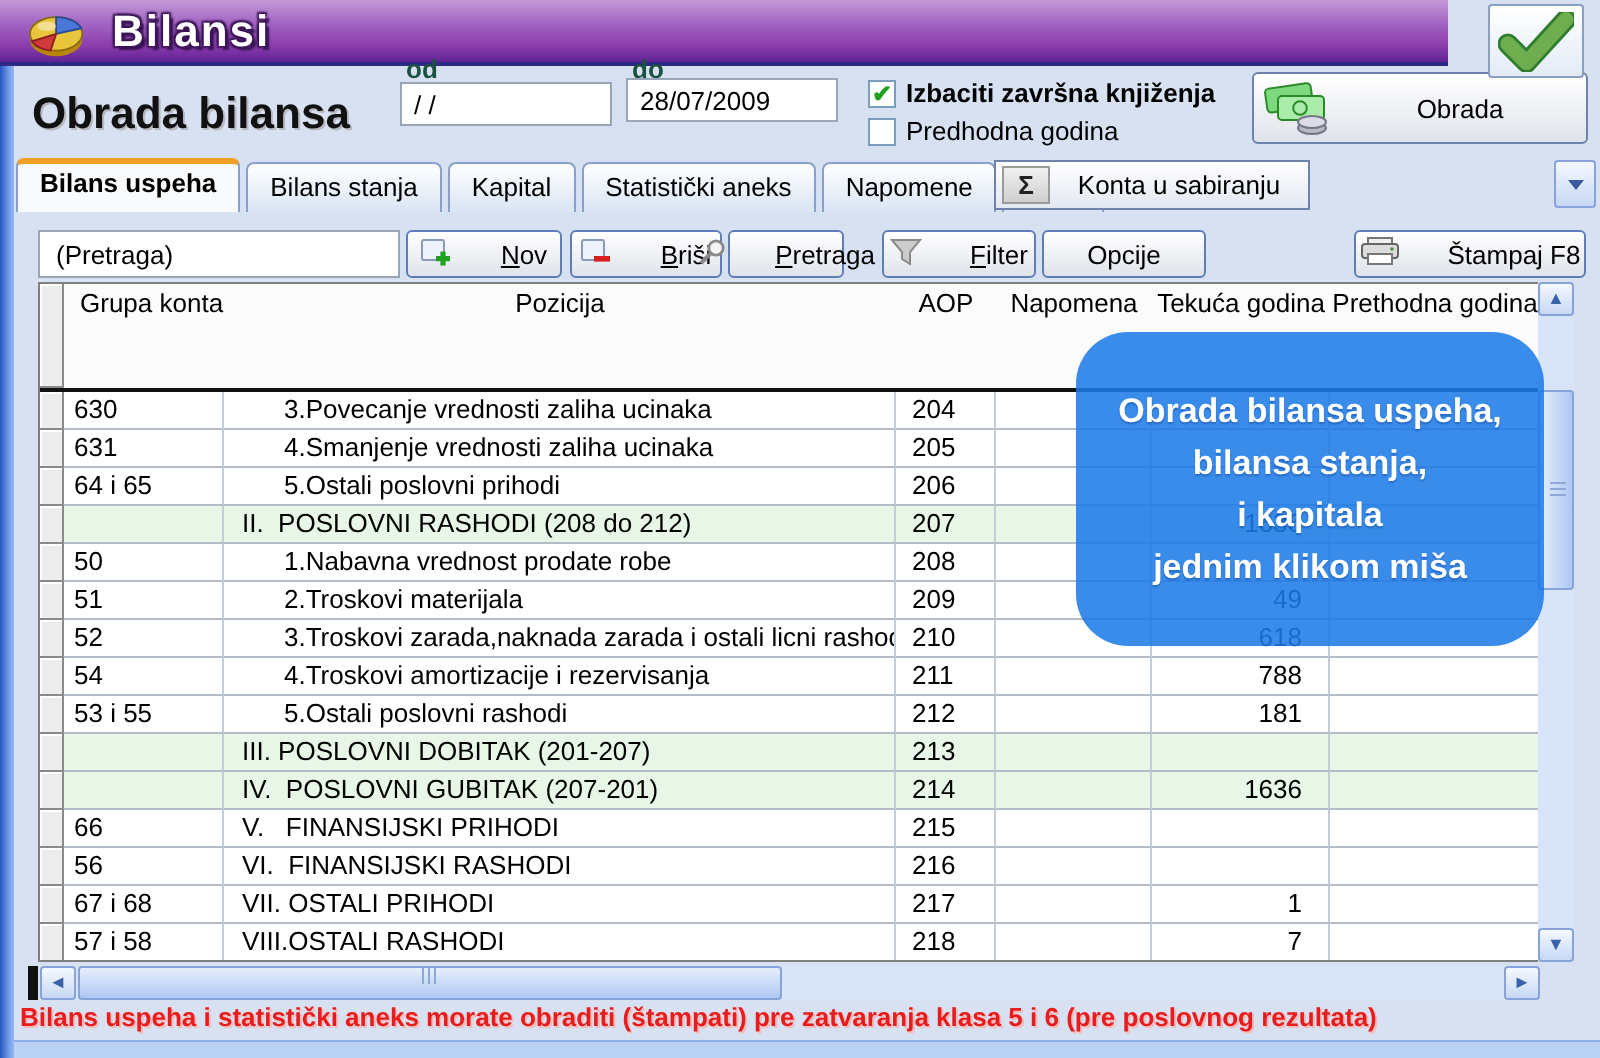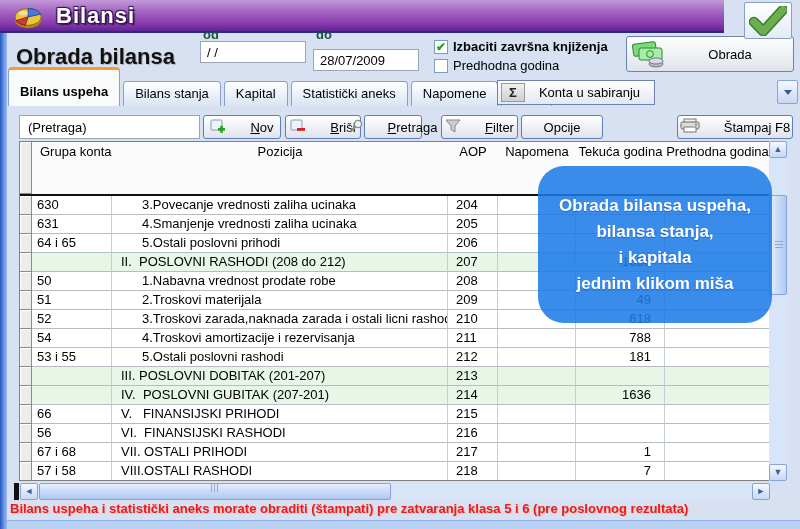--- a/index.html
+++ b/index.html
@@ -22,39 +22,39 @@
     background:linear-gradient(#ffffff,#e2ebf5); border:1px solid #8aa0c0; border-radius:2px;
     display:flex; align-items:center; justify-content:center; z-index:6; cursor:pointer; }
 
   
   .page-title { position:absolute; left:16px; top:44px; font-size:22px; font-weight:bold; color:#111;
     text-shadow:1px 1px 0 #b8b8c0; z-index:4; }
   .date-label { position:absolute; font-size:13px; font-weight:bold; color:#1a5242; z-index:4; }
   .date-input { position:absolute; width:106px; height:22px; border:1px solid #9aa6b8; background:#fff;
     font-family:"Liberation Sans",sans-serif; font-size:13px; padding:2px 6px; z-index:4; }
   .lbl-od { left:203px; top:27px; } .inp-od { left:200px; top:41px; }
-  .lbl-do { left:316px; top:27px; } .inp-do { left:313px; top:49px; }
+  .lbl-do { left:316px; top:27px; } .inp-do { left:313px; top:39px; }
 
   .cb-row { position:absolute; display:flex; align-items:center; gap:5px; z-index:4; }
   .cb-box { width:14px; height:14px; background:#fff; border:1px solid #7b9ebd; display:flex;
     align-items:center; justify-content:center; font-size:12px; font-weight:bold; color:#21a121; }
   .cb1 { left:434px; top:39px; font-size:13px; font-weight:bold; color:#000; }
   .cb2 { left:434px; top:58px; font-size:13px; color:#000; }
 
   .obrada-btn { position:absolute; left:626px; top:36px; width:168px; height:36px;
     background:linear-gradient(#ffffff,#dfe3ea); border:1px solid #6d83ab; border-radius:3px;
     display:flex; align-items:center; z-index:4; cursor:pointer; }
   .obrada-btn .money { width:36px; height:30px; margin-left:4px; }
   .obrada-btn .lbl { flex:1; text-align:center; font-size:13px; color:#000; }
 
   
   .tabstrip { position:absolute; left:8px; top:79px; height:27px; display:flex; align-items:flex-end; gap:3px; z-index:4; }
   .tab { background:linear-gradient(#ffffff,#d9e4f4); border:1px solid #8aa0cc; border-bottom:none;
     border-radius:4px 4px 0 0; padding:4px 11px 5px 11px; font-size:13px; color:#000; cursor:pointer; white-space:nowrap; }
-  .tab.active { background:#f8fafc; font-weight:bold; border-top:3px solid #f0a028; padding-top:14px;
+  .tab.active { background:#f8fafc; font-weight:bold; border-top:3px solid #f0a028; padding-top:2px;
     padding-bottom:7px; }
   .sigma-btn { position:absolute; left:497px; top:80px; width:158px; height:25px;
     background:linear-gradient(#ffffff,#e2e8f2); border:1px solid #6d83ab; display:flex; align-items:center;
     z-index:4; cursor:pointer; }
   .sigma-glyph { width:24px; height:19px; margin-left:3px; background:linear-gradient(#f0f0f0,#cfcfcf);
     border:1px solid #9a9a9a; display:flex; align-items:center; justify-content:center;
     font-size:13px; font-weight:bold; color:#222; }
   .sigma-btn .lbl { flex:1; text-align:center; font-size:13px; }
   .unit-combo { position:absolute; left:660px; top:80px; width:138px; height:25px; z-index:4;
     display:flex; align-items:center; }

